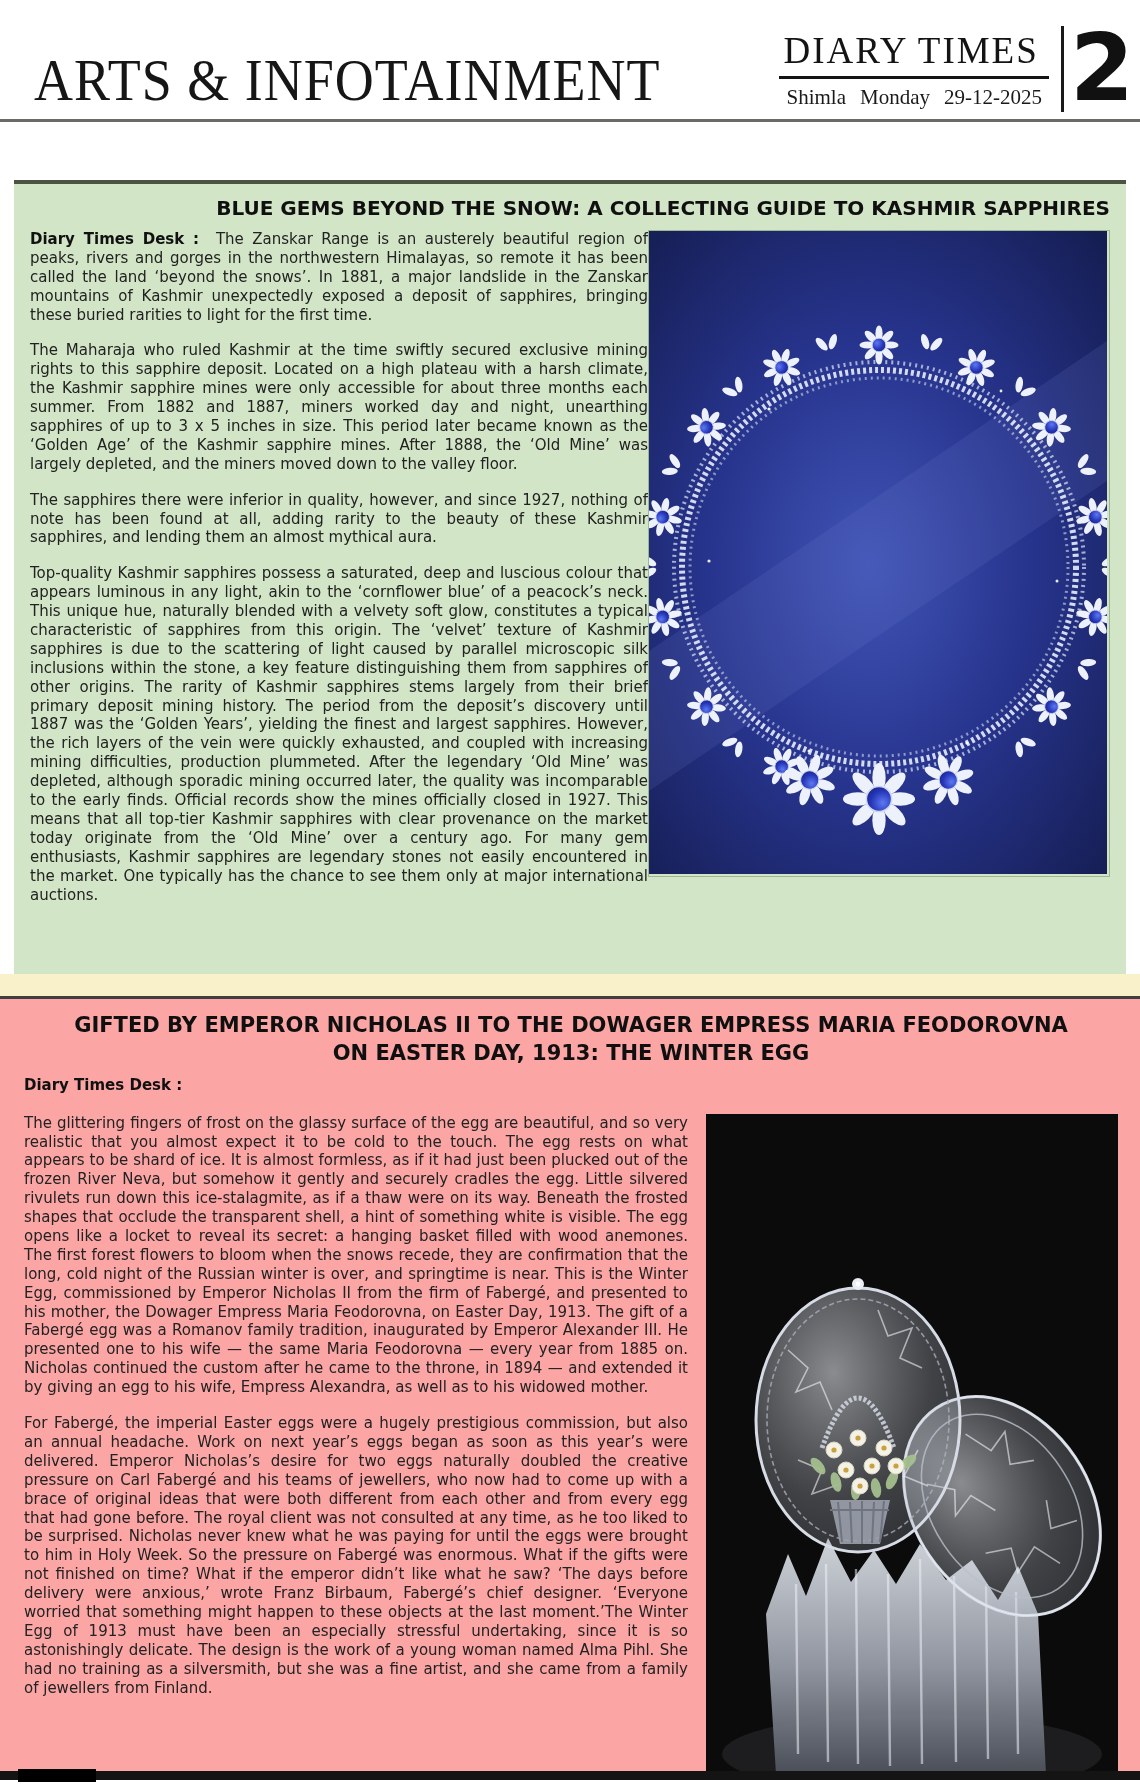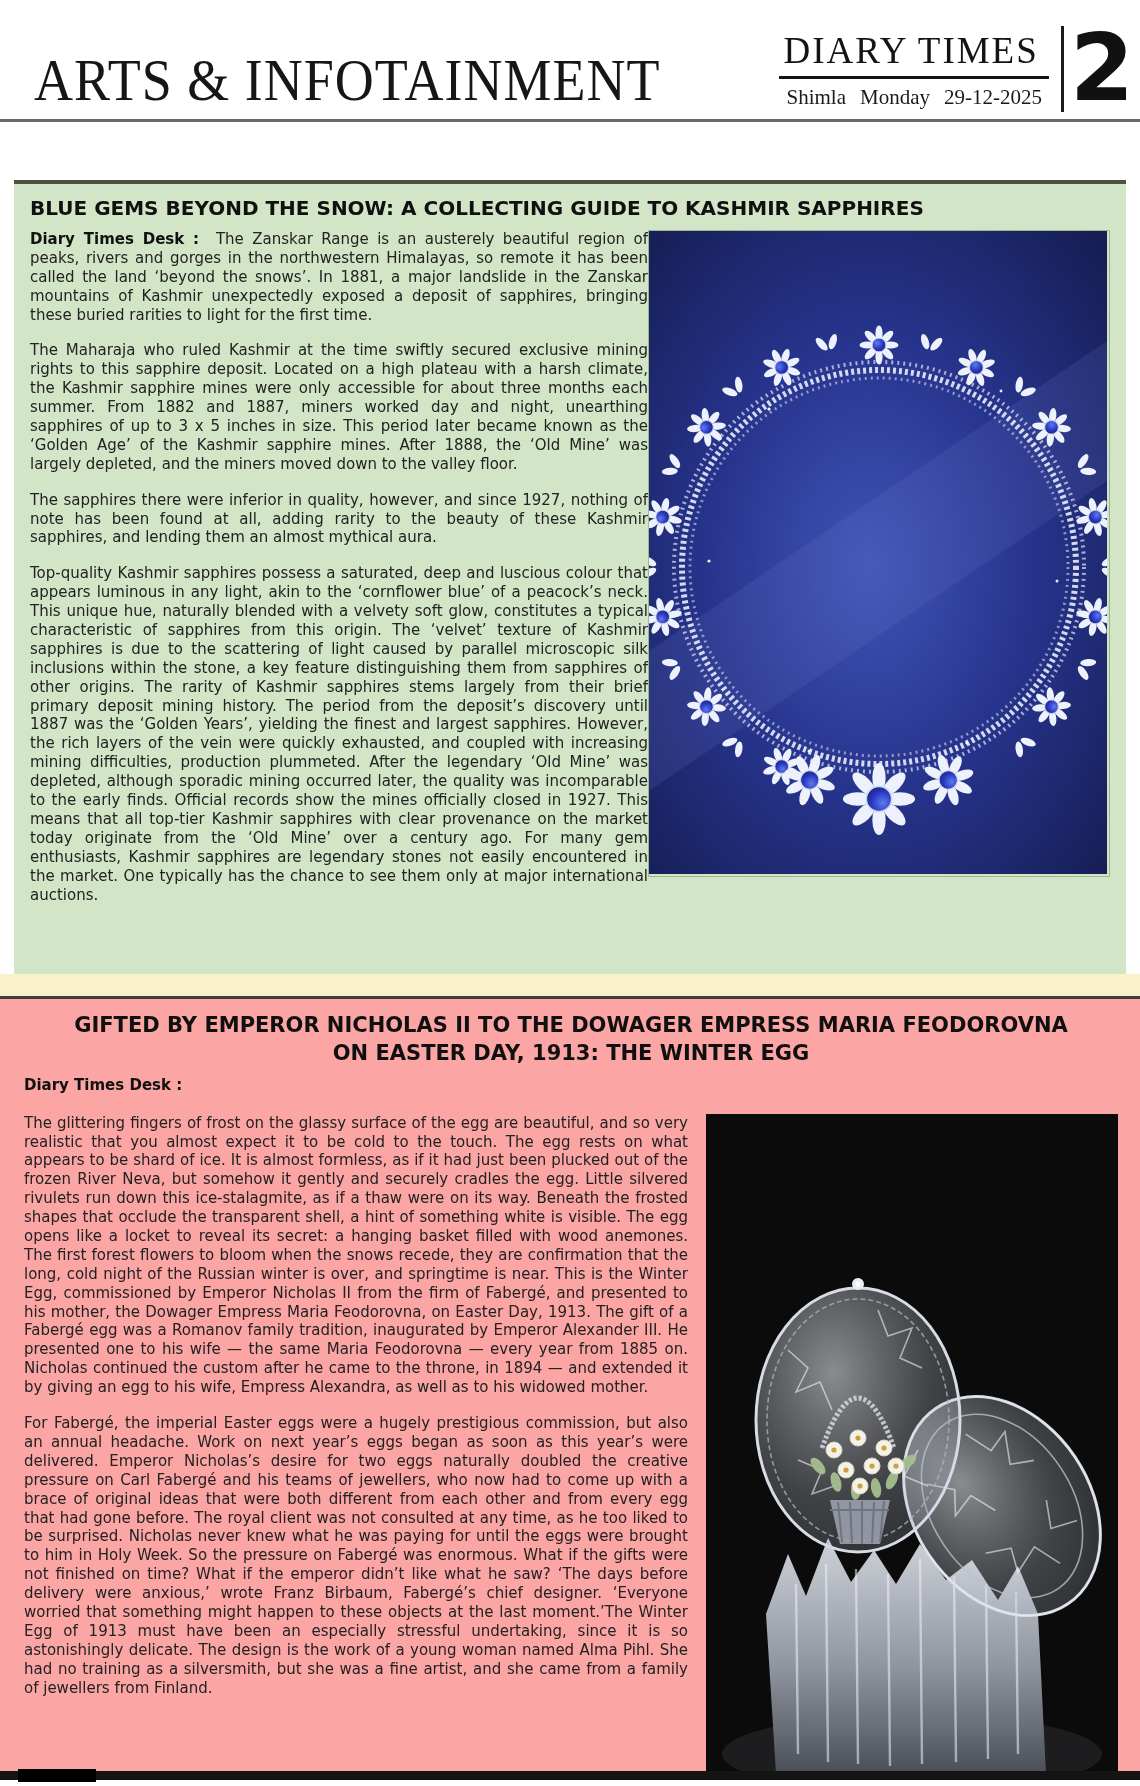--- a/index.html
+++ b/index.html
@@ -19,21 +19,21 @@
         padding-top:6px;white-space:nowrap;}
   .dateline span{margin:0 7px;}
   .vbar{width:3px;height:86px;background:#1a1a1a;margin:0 6px 0 2px;}
   .page-number{font-size:92px;font-weight:900;letter-spacing:-6px;line-height:84px;color:#111;
         font-family:"DejaVu Sans",sans-serif;}
   .header-rule{position:absolute;left:0;top:119px;width:100%;height:3px;background:#6a6a66;}
 
   
   .green-sec{margin:30px 14px 0 14px;background:#d3e5c7;border-top:4px solid #4c5345;
         padding:10px 16px 10px 16px;box-sizing:border-box;height:794px;overflow:hidden;}
-  .a1-title{text-align:left;font-size:20px;font-weight:800;color:#101010;margin:2px 0 10px 0;}
+  .a1-title{text-align:right;font-size:20px;font-weight:800;color:#101010;margin:2px 0 10px 0;}
   .a1-body{display:flex;}
   .a1-text{flex:1;}
   .article-p{font-size:15px;line-height:1.26;text-align:justify;margin:0 0 17px 0;color:#222;}
   .byline{font-weight:800;color:#111;}
   .photo1{width:460px;height:645px;flex:0 0 460px;border:1px solid #9fb694;}
 
   
   .divider-strip{height:22px;background:#f9f1ca;}
   .divider-line{height:3px;background:#3f3f3e;}
 

